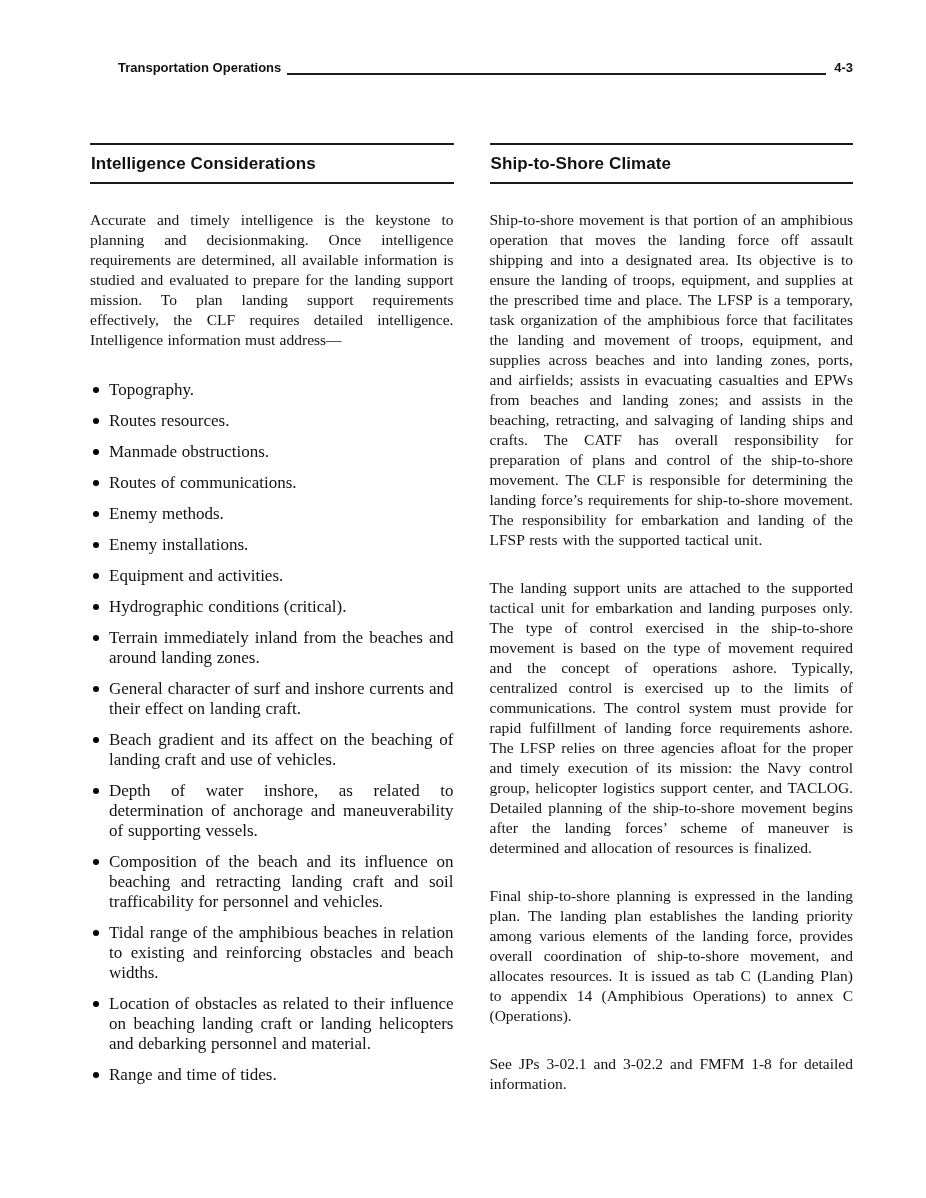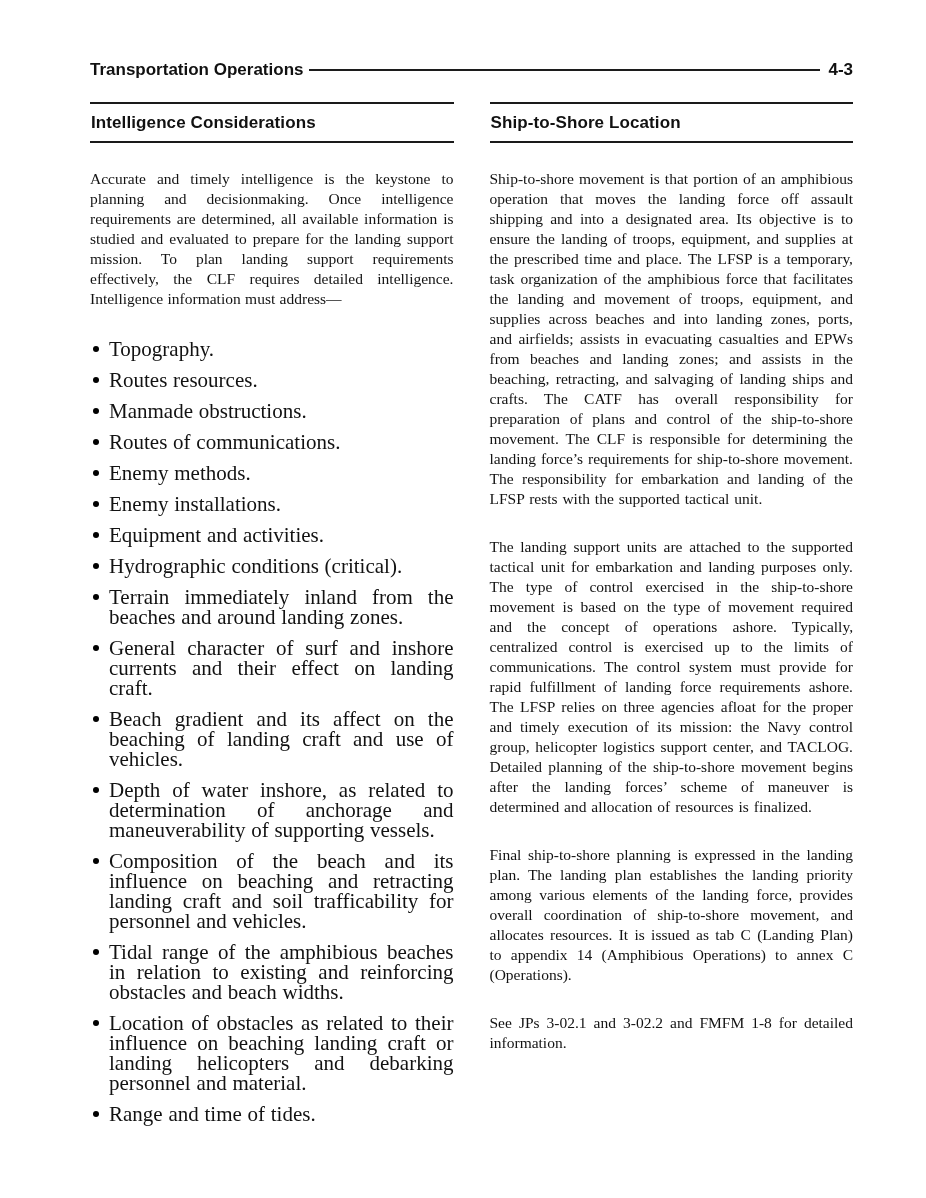--- a/index.html
+++ b/index.html
@@ -9,36 +9,37 @@
     margin: 0 auto;
     background: #ffffff;
     box-sizing: border-box;
     padding: 60px 73px 0 90px;
     font-family: "Liberation Serif", serif;
     color: #121212;
     overflow: hidden;
   }
   .page-header {
     display: flex;
-    align-items: center;
+    align-items: flex-end;
     font-family: "Liberation Sans", sans-serif;
     font-weight: bold;
-    font-size: 17px;
+    font-size: 13px;
     color: #111;
+    margin-left: 28px;
   }
   .header-rule {
     flex: 1;
     height: 2px;
     background: #1c1c1c;
     margin: 0 8px 0 6px;
   }
   .columns {
     display: flex;
     gap: 36px;
-    margin-top: 22px;
+    margin-top: 68px;
   }
   .col { flex: 1; min-width: 0; }
   h2.section-heading {
     font-family: "Liberation Sans", sans-serif;
     font-size: 17px;
     font-weight: bold;
     color: #111;
     margin: 0 0 26px 0;
     border-top: 2px solid #1a1a1a;
     border-bottom: 2px solid #1a1a1a;
@@ -50,21 +51,21 @@
     line-height: 20px;
     text-align: justify;
     margin: 0 0 28px 0;
     word-spacing: 1px;
   }
   .left .body-par { margin-bottom: 30px; word-spacing: 0.5px; }
   ul.bullets {
     list-style: none;
     margin: 0;
     padding: 0;
-    font-size: 21px;
+    font-size: 17px;
     line-height: 20px;
   }
   ul.bullets li {
     position: relative;
     padding-left: 19px;
     margin-bottom: 11px;
     text-align: justify;
     word-spacing: 0.5px;
   }
   ul.bullets li::before {
@@ -108,21 +109,21 @@
         <li>Beach gradient and its affect on the beaching of landing craft and use of vehicles.</li>
         <li>Depth of water inshore, as related to determination of anchorage and maneuverability of supporting vessels.</li>
         <li>Composition of the beach and its influence on beaching and retracting landing craft and soil trafficability for personnel and vehicles.</li>
         <li>Tidal range of the amphibious beaches in relation to existing and reinforcing obstacles and beach widths.</li>
         <li>Location of obstacles as related to their influence on beaching landing craft or landing helicopters and debarking personnel and material.</li>
         <li>Range and time of tides.</li>
       </ul>
     </section>
 
     <section class="col right">
-      <h2 class="section-heading">Ship-to-Shore Location</h2>
+      <h2 class="section-heading">Ship-to-Shore Climate</h2>
       <p class="body-par">Ship-to-shore movement is that portion of an amphibious operation that moves the landing force off assault shipping and into a designated area. Its objective is to ensure the landing of troops, equipment, and supplies at the prescribed time and place. The LFSP is a temporary, task organization of the amphibious force that facilitates the landing and movement of troops, equipment, and supplies across beaches and into landing zones, ports, and airfields; assists in evacuating casualties and EPWs from beaches and landing zones; and assists in the beaching, retracting, and salvaging of landing ships and crafts. The CATF has overall responsibility for preparation of plans and control of the ship-to-shore movement. The CLF is responsible for determining the landing force’s requirements for ship-to-shore movement. The responsibility for embarkation and landing of the LFSP rests with the supported tactical unit.</p>
       <p class="body-par">The landing support units are attached to the supported tactical unit for embarkation and landing purposes only. The type of control exercised in the ship-to-shore movement is based on the type of movement required and the concept of operations ashore. Typically, centralized control is exercised up to the limits of communications. The control system must provide for rapid fulfillment of landing force requirements ashore. The LFSP relies on three agencies afloat for the proper and timely execution of its mission: the Navy control group, helicopter logistics support center, and TACLOG. Detailed planning of the ship-to-shore movement begins after the landing forces’ scheme of maneuver is determined and allocation of resources is finalized.</p>
       <p class="body-par">Final ship-to-shore planning is expressed in the landing plan. The landing plan establishes the landing priority among various elements of the landing force, provides overall coordination of ship-to-shore movement, and allocates resources. It is issued as tab C (Landing Plan) to appendix 14 (Amphibious Operations) to annex C (Operations).</p>
       <p class="body-par">See JPs 3-02.1 and 3-02.2 and FMFM 1-8 for detailed information.</p>
     </section>
 
   </div>
 
 </div>
 

